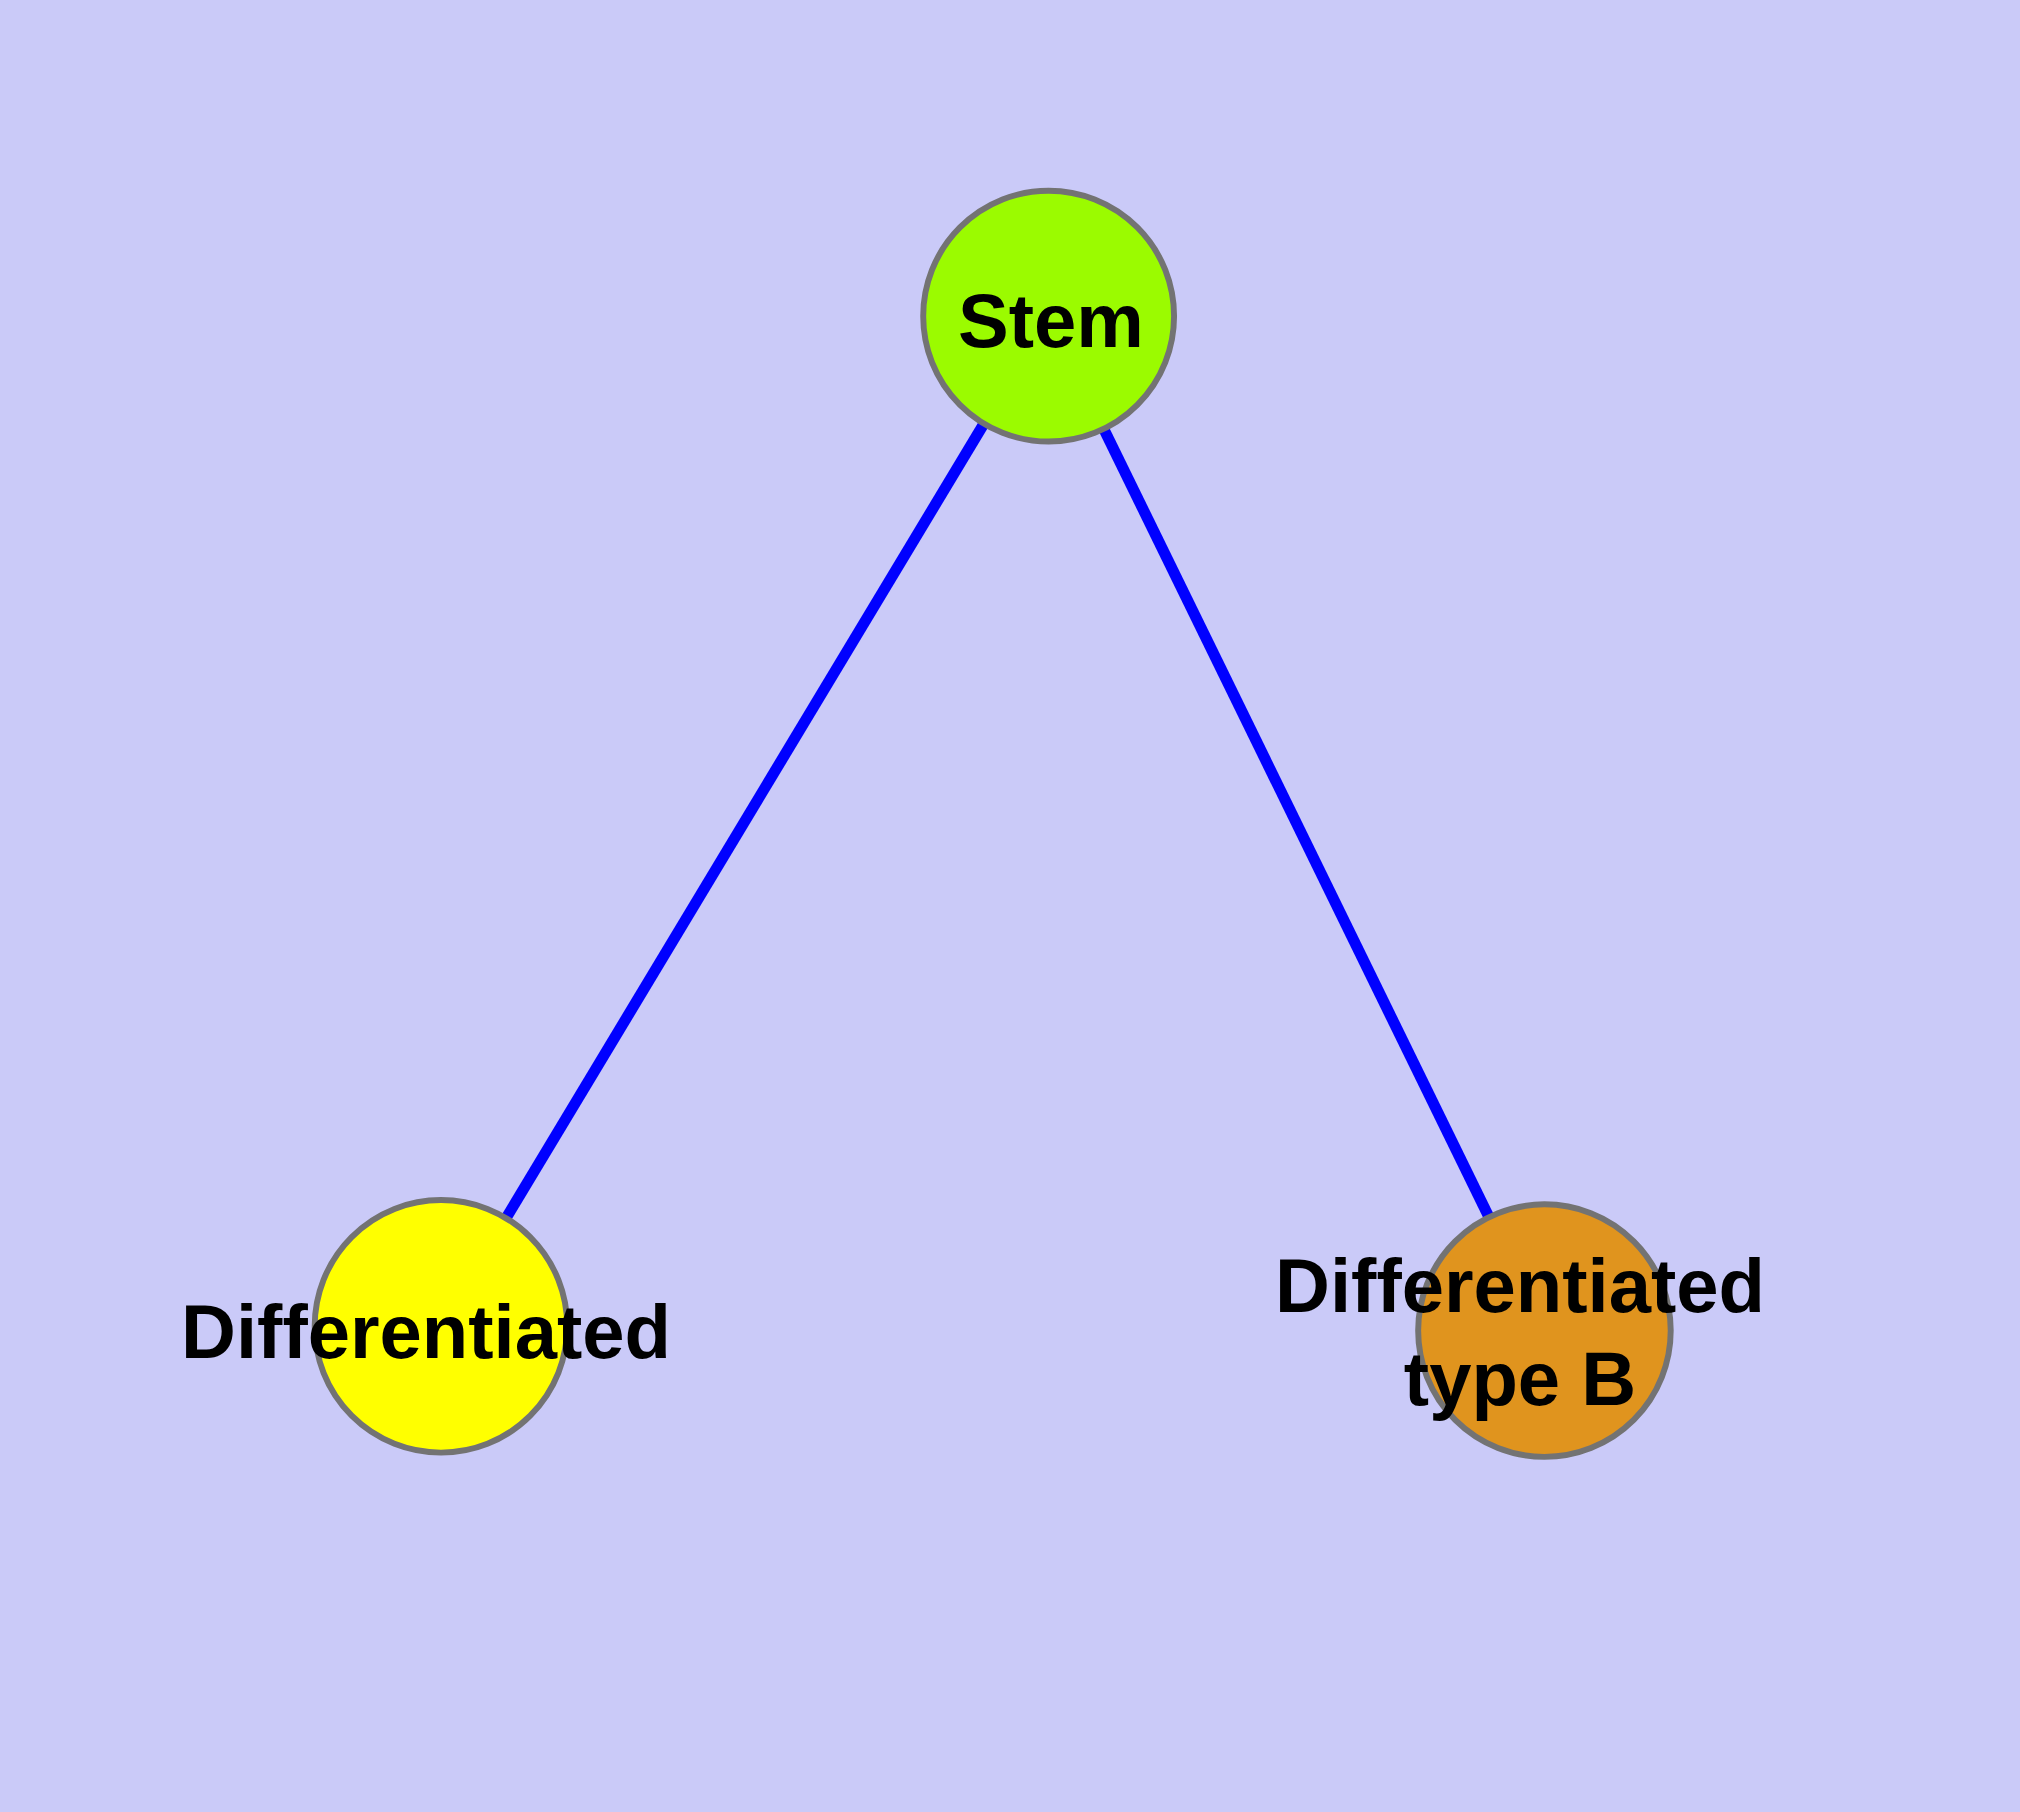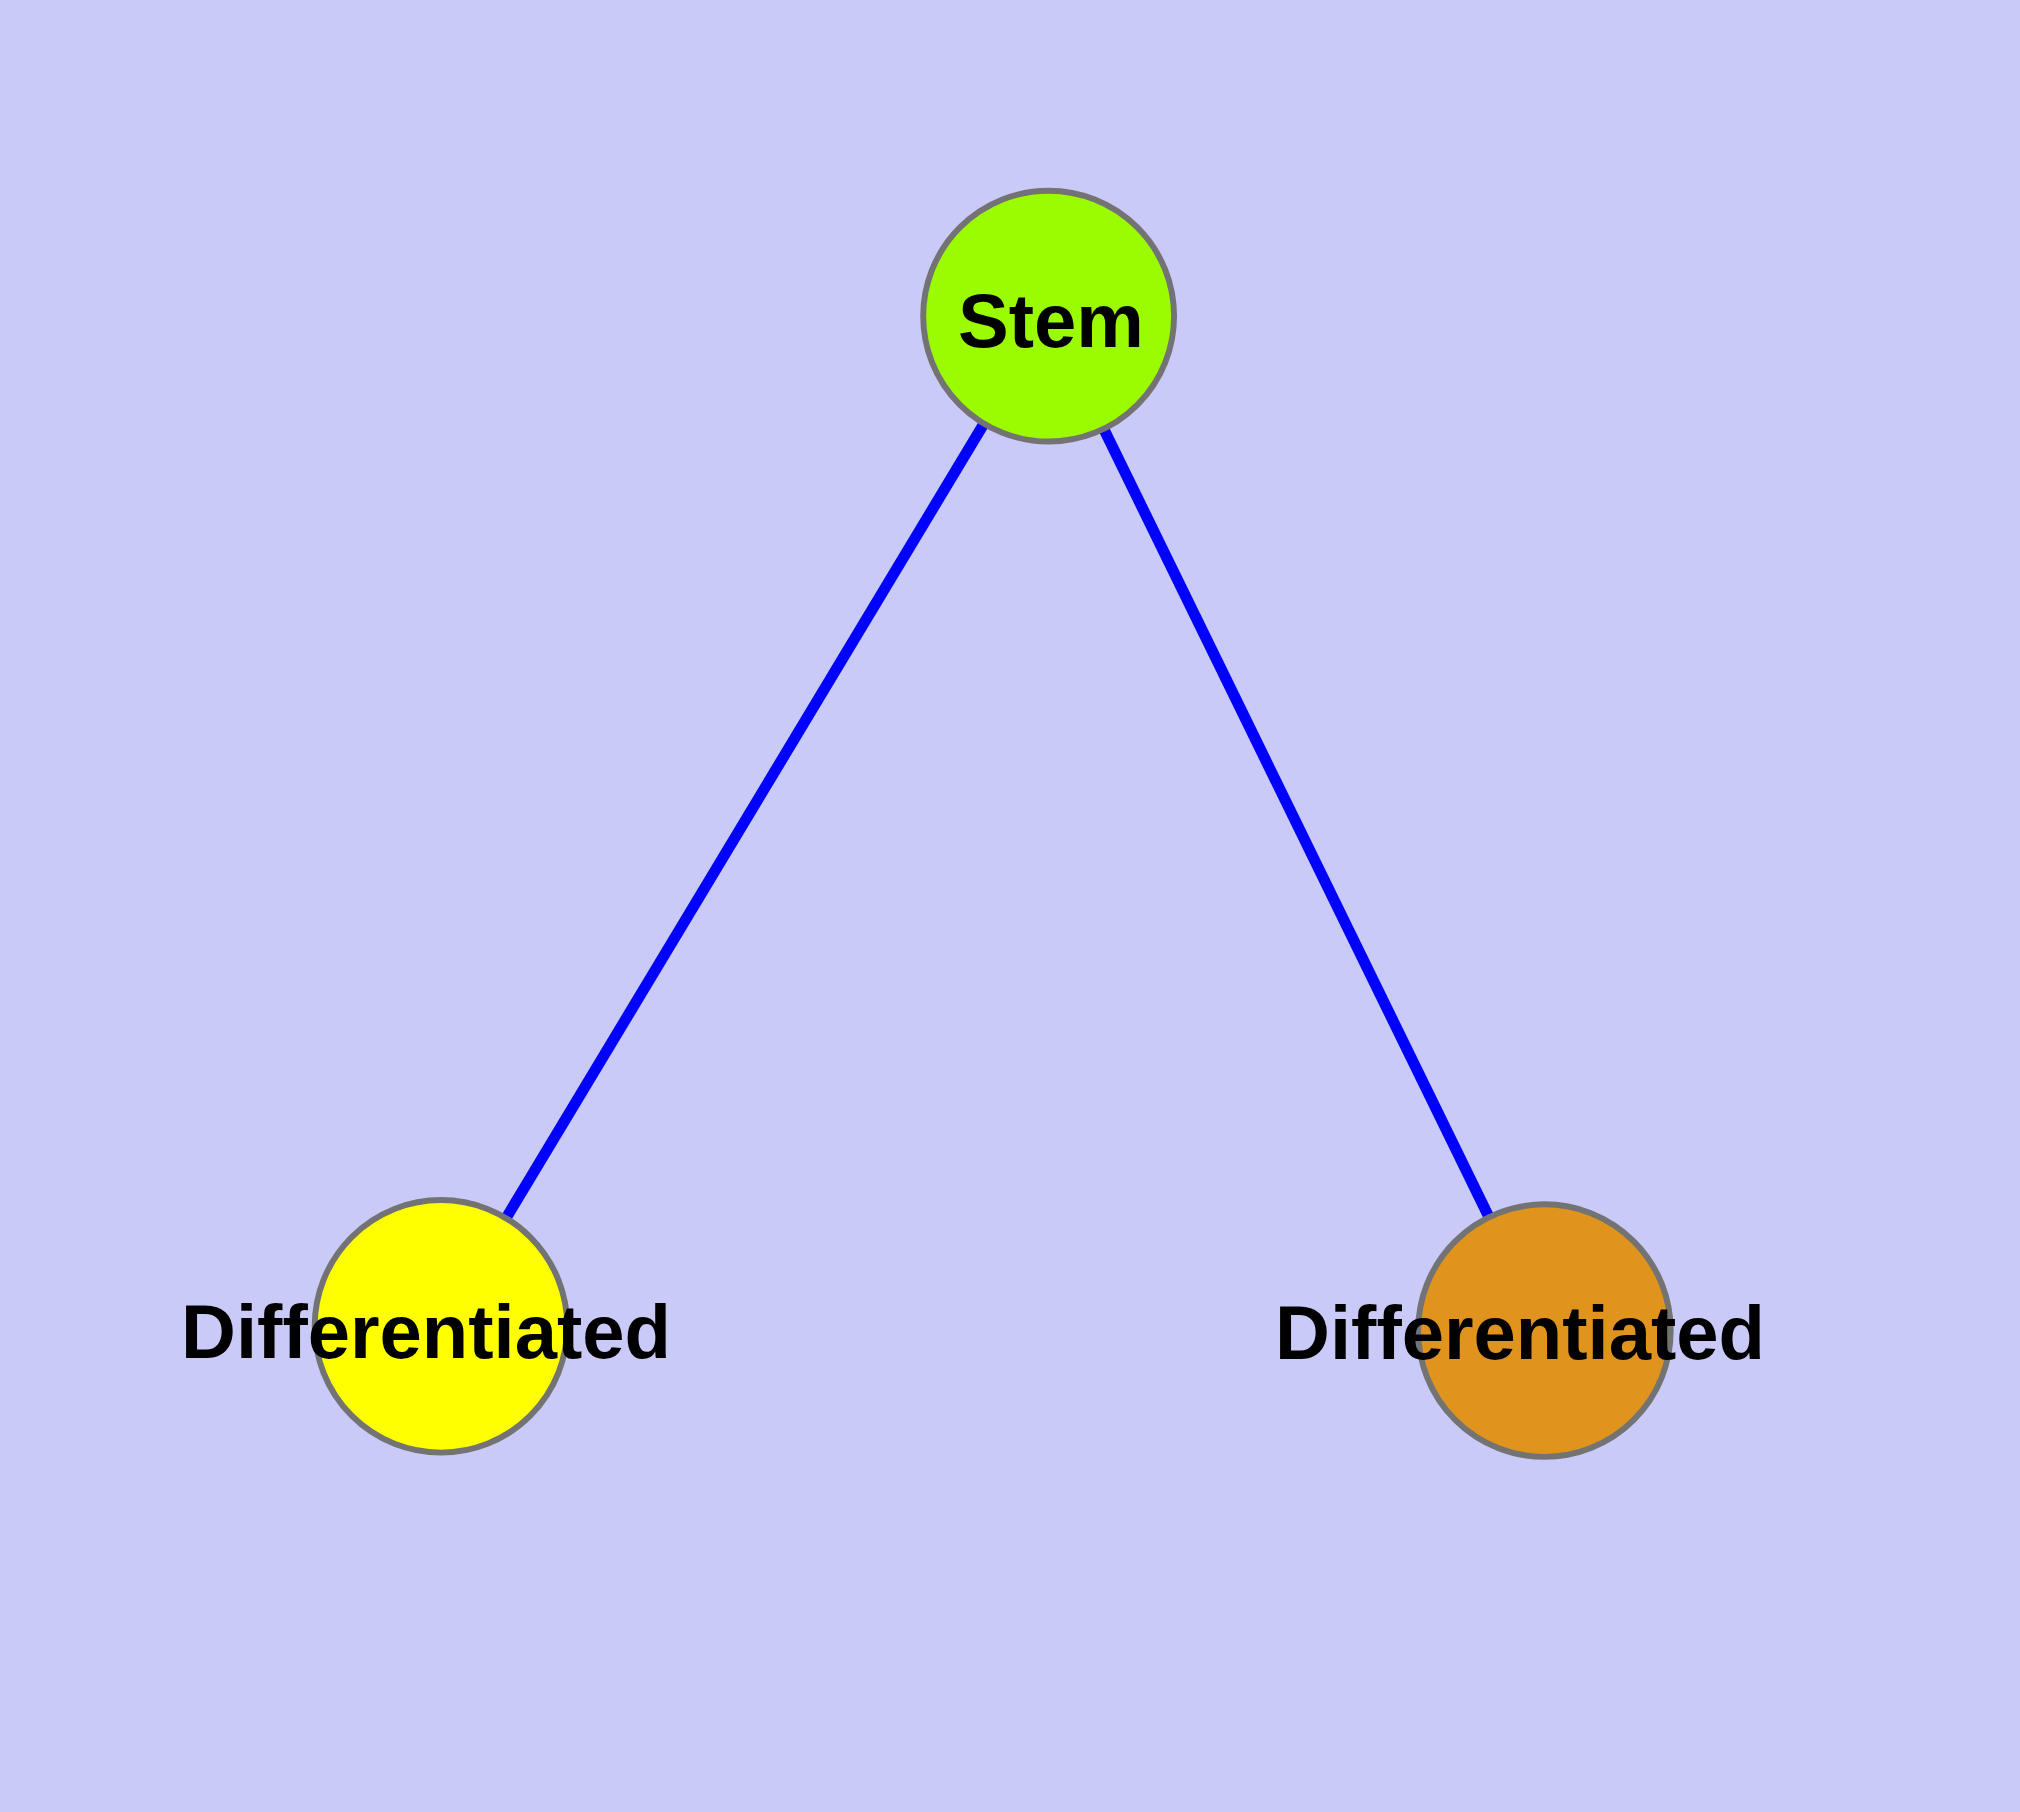--- a/index.html
+++ b/index.html
@@ -61,16 +61,17 @@
   </svg>
 
   <div class="node-label label-stem">Stem</div>
 
   <div class="node-label label-type-a">
     <div>Differentiated</div>
   </div>
 
   <div class="node-label label-type-b">
     <div>Differentiated</div>
+    <div>type B</div>
   </div>
 
 </div>
 
 
 </body></html>

